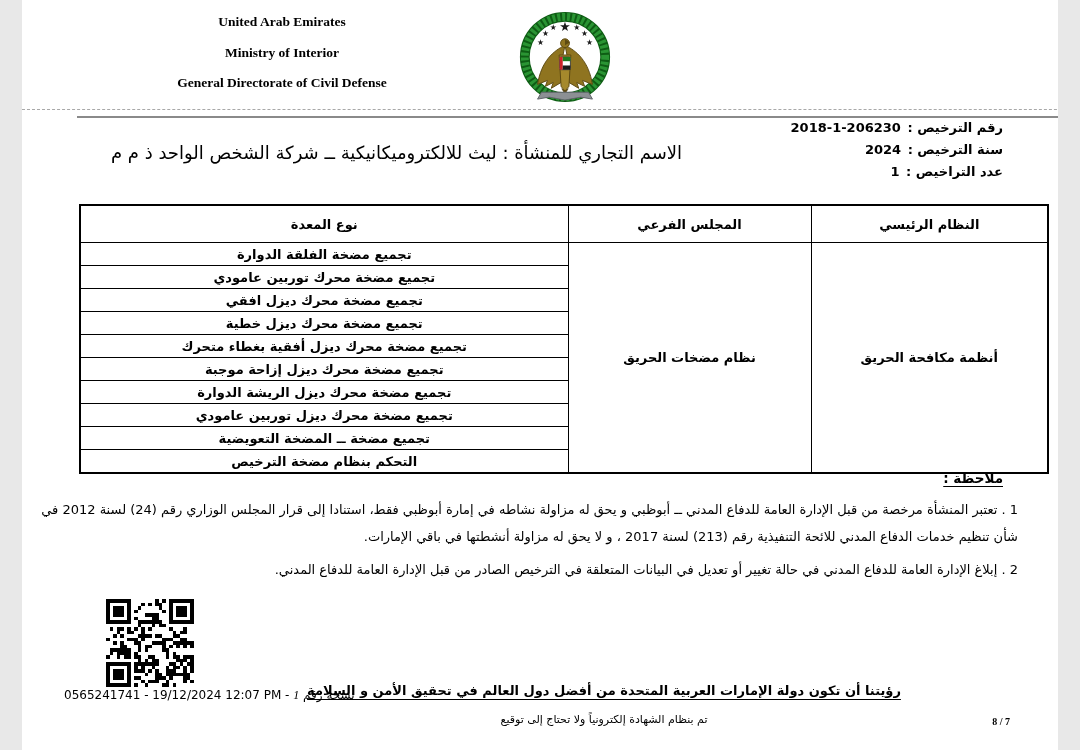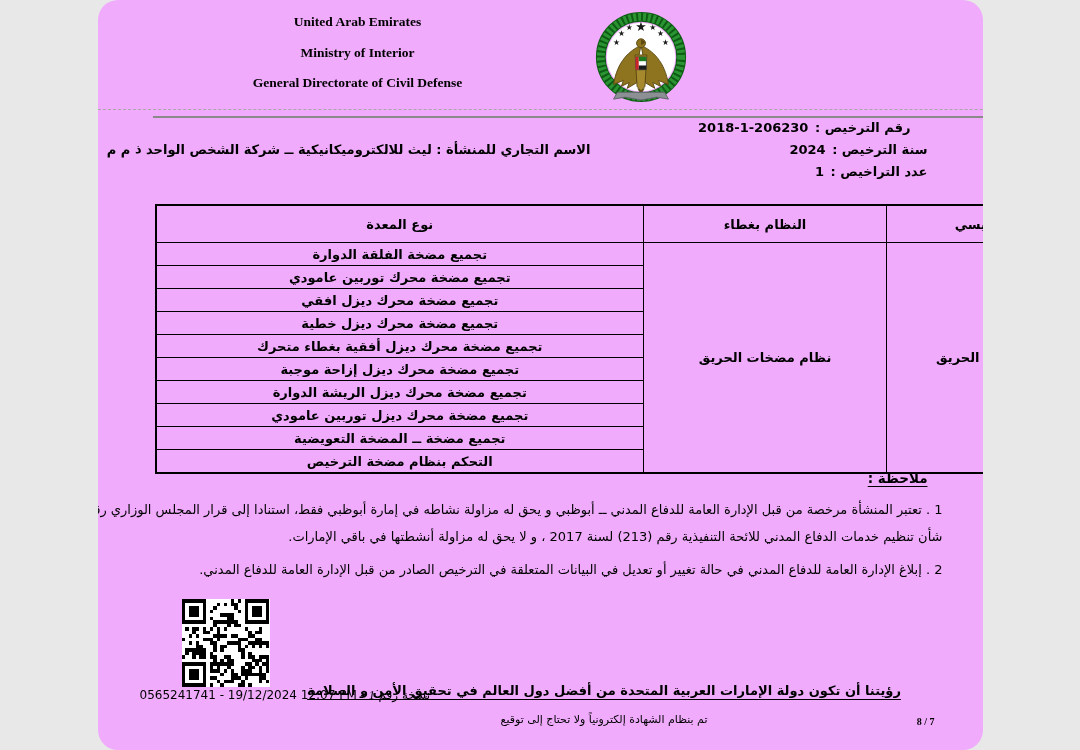--- a/index.html
+++ b/index.html
@@ -1,38 +1,37 @@
 <!DOCTYPE html>
 <html><head>
 <meta charset="utf-8">
 <style>
   html,body{margin:0;padding:0;background:#e8e8e8;}
   .page{
-    position:relative; width:885px; height:750px; background:#f0abfc;
+    position:relative; width:1036px; height:750px; background:#ffffff;
     font-family:"DejaVu Sans", sans-serif; color:#000; overflow:hidden;
     margin:0 auto;
-    border-radius:20px;
   }
   
   .hdr-en{position:absolute;left:60px;top:14px;width:400px;text-align:center;
     font-family:"Liberation Serif","DejaVu Serif",serif;font-weight:bold;font-size:13.5px;}
   .hdr-en div{margin-bottom:14.5px;}
   .hdr-ar{position:absolute;left:750px;top:13px;width:210px;text-align:center;
     direction:rtl;font-weight:bold;font-size:13px;}
   .hdr-ar div{margin-bottom:15px;}
   .emblem{position:absolute;left:494px;top:6px;width:98px;height:98px;}
   
   .sep-dotted{position:absolute;left:0;top:109px;width:1080px;border-top:1.5px dashed #a8a8a8;}
   .sep-solid{position:absolute;left:55px;top:116px;width:1025px;height:2px;background:#8a8a8a;}
   
   .lic{position:absolute;direction:rtl;font-size:13px;font-weight:bold;white-space:nowrap;}
-  .lic-1{top:120px;right:72px;}
+  .lic-1{top:120px;right:55px;}
   .lic-2{top:142px;right:55px;}
   .lic-3{top:164px;right:55px;}
-  .trade{position:absolute;direction:rtl;font-size:13px;font-weight:bold;top:142px;right:392px;white-space:nowrap;}
+  .trade{position:absolute;direction:rtl;font-size:18px;font-weight:normal;top:142px;right:376px;white-space:nowrap;}
   .lic span{padding-left:2px;}
   
   table.sys{position:absolute;left:57px;top:204px;border-collapse:collapse;direction:rtl;
     table-layout:fixed;width:968px;}
   table.sys th,table.sys td{border:1px solid #000;font-size:13px;font-weight:bold;text-align:center;padding:0;}
   table.sys th{height:36px;}
   table.sys td{height:22px;line-height:15px;}
   table.sys{border:2px solid #000;}
   table.sys th{border-bottom:1.5px solid #000;}
   col.c-main{width:237px;} col.c-sub{width:243px;} col.c-equip{width:488px;}
@@ -128,21 +127,21 @@
 
   <table class="sys">
     <colgroup>
         <col class="c-main">
         <col class="c-sub">
         <col class="c-equip">
       </colgroup>
     <tbody>
         <tr>
       <th>النظام الرئيسي</th>
-      <th>النظام بغطاء</th>
+      <th>المجلس الفرعي</th>
       <th>نوع المعدة</th>
     </tr>
     <tr>
       <td rowspan="10">أنظمة مكافحة الحريق</td>
       <td rowspan="10">نظام مضخات الحريق</td>
       <td>تجميع مضخة الفلقة الدوارة</td>
     </tr>
     <tr>
           <td>تجميع مضخة محرك توربين عامودي</td>
         </tr>

